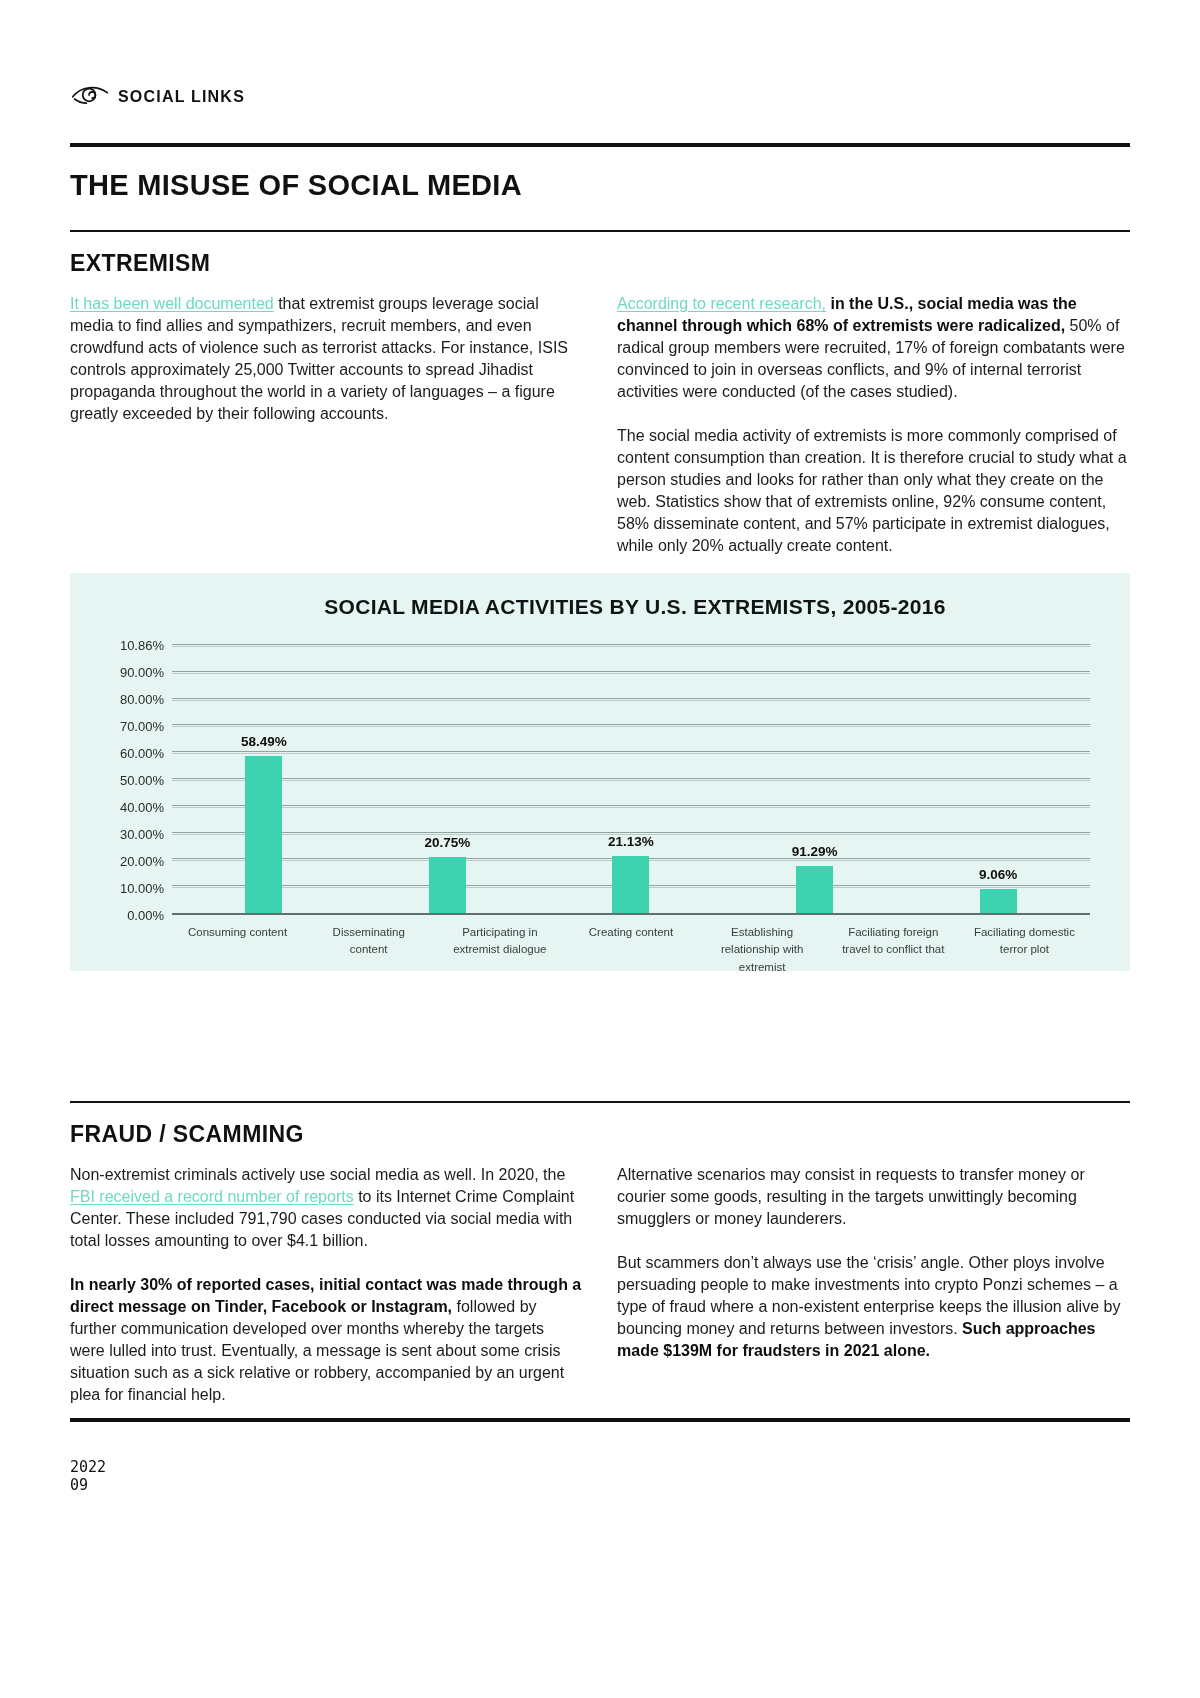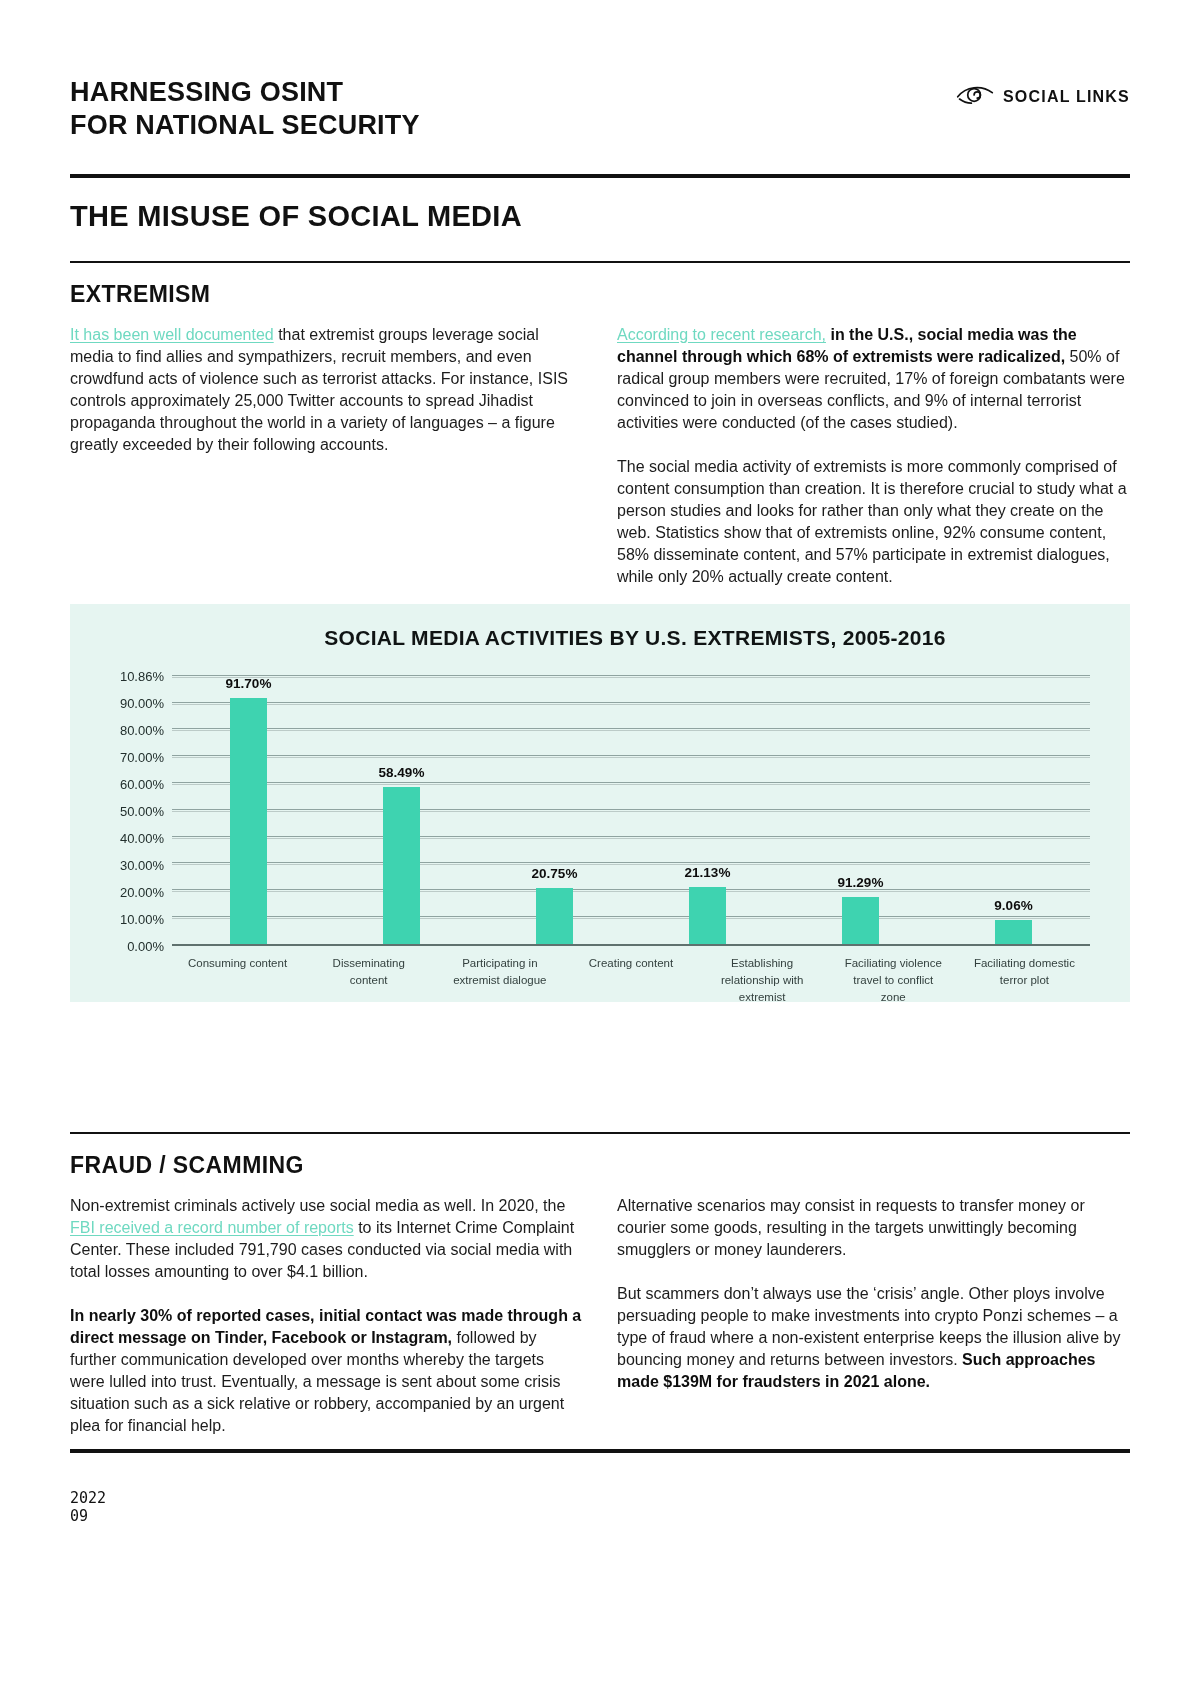--- a/index.html
+++ b/index.html
@@ -45,24 +45,20 @@
   .x-label span { display: inline-block; max-width: 108px; }
 
   .footer-rule { height: 4px; background: #111; margin-top: 12px; }
   .footer { display: flex; justify-content: space-between; margin-top: 36px;
             font-family: "DejaVu Sans Mono", monospace; font-size: 15px; color: #111; flex-direction: column; }
 </style>
 </head>
 <body>
 
 <div class="header">
-  <div class="header-title">
-    <div>HARNESSING OSINT</div>
-    <div>FOR NATIONAL SECURITY</div>
-  </div>
   <div class="brand">
     <span>
       <svg width="40" height="25" viewBox="0 0 44 27">
         <path d="M3 16 C 12 4.5, 29 2.5, 41 11.5" fill="none" stroke="#111" stroke-width="1.9" stroke-linecap="round"></path>
         <path d="M5 18.5 C 9 21.5, 13 23, 18 23" fill="none" stroke="#111" stroke-width="1.9" stroke-linecap="round"></path>
         <circle cx="21" cy="14" r="7" fill="none" stroke="#111" stroke-width="1.9"></circle>
         <path d="M21 14 a3.4 3.4 0 1 1 3.4 3.4" fill="none" stroke="#111" stroke-width="1.9" stroke-linecap="round"></path>
       </svg>
     </span>
     <span class="brand-text">SOCIAL LINKS</span>
@@ -108,24 +104,20 @@
         <div class="gridline" style="top: 20%;"></div>
         <div class="gridline" style="top: 30%;"></div>
         <div class="gridline" style="top: 40%;"></div>
         <div class="gridline" style="top: 50%;"></div>
         <div class="gridline" style="top: 60%;"></div>
         <div class="gridline" style="top: 70%;"></div>
         <div class="gridline" style="top: 80%;"></div>
         <div class="gridline" style="top: 90%;"></div>
         <div class="bars">
           <div class="bar-col">
-            <div class="bar-value" style="bottom: calc(91.7% + 7px);">91.70%</div>
-            <div class="bar" style="height: 91.7%; background: rgb(62, 211, 176);"></div>
-          </div>
-          <div class="bar-col">
             <div class="bar-value" style="bottom: calc(58.49% + 7px);">58.49%</div>
             <div class="bar" style="height: 58.49%; background: rgb(62, 211, 176);"></div>
           </div>
           <div class="bar-col">
             <div class="bar-value" style="bottom: calc(20.75% + 7px);">20.75%</div>
             <div class="bar" style="height: 20.75%; background: rgb(62, 211, 176);"></div>
           </div>
           <div class="bar-col">
             <div class="bar-value" style="bottom: calc(21.13% + 7px);">21.13%</div>
             <div class="bar" style="height: 21.13%; background: rgb(62, 211, 176);"></div>
@@ -140,21 +132,21 @@
           </div>
         </div>
       </div>
   </div>
   <div class="x-labels">
       <div class="x-label"><span>Consuming content</span></div>
       <div class="x-label"><span>Disseminating content</span></div>
       <div class="x-label"><span>Participating in extremist dialogue</span></div>
       <div class="x-label"><span>Creating content</span></div>
       <div class="x-label"><span>Establishing relationship with extremist</span></div>
-      <div class="x-label"><span>Faciliating violence travel to conflict zone</span></div>
+      <div class="x-label"><span>Faciliating foreign travel to conflict that</span></div>
       <div class="x-label"><span>Faciliating domestic terror plot</span></div>
     </div>
 </div>
 
 <div class="rule-thin" style="margin-top:130px;"></div>
 
 <h2 class="section-heading">FRAUD / SCAMMING</h2>
 <div class="cols">
   <div class="col">
     <p><span>Non-extremist criminals actively use social media as well. In 2020, the </span><a class="inline-link">FBI received a record number of reports</a><span> to its Internet Crime Complaint Center. These included 791,790 cases conducted via social media with total losses amounting to over $4.1 billion.</span></p>

